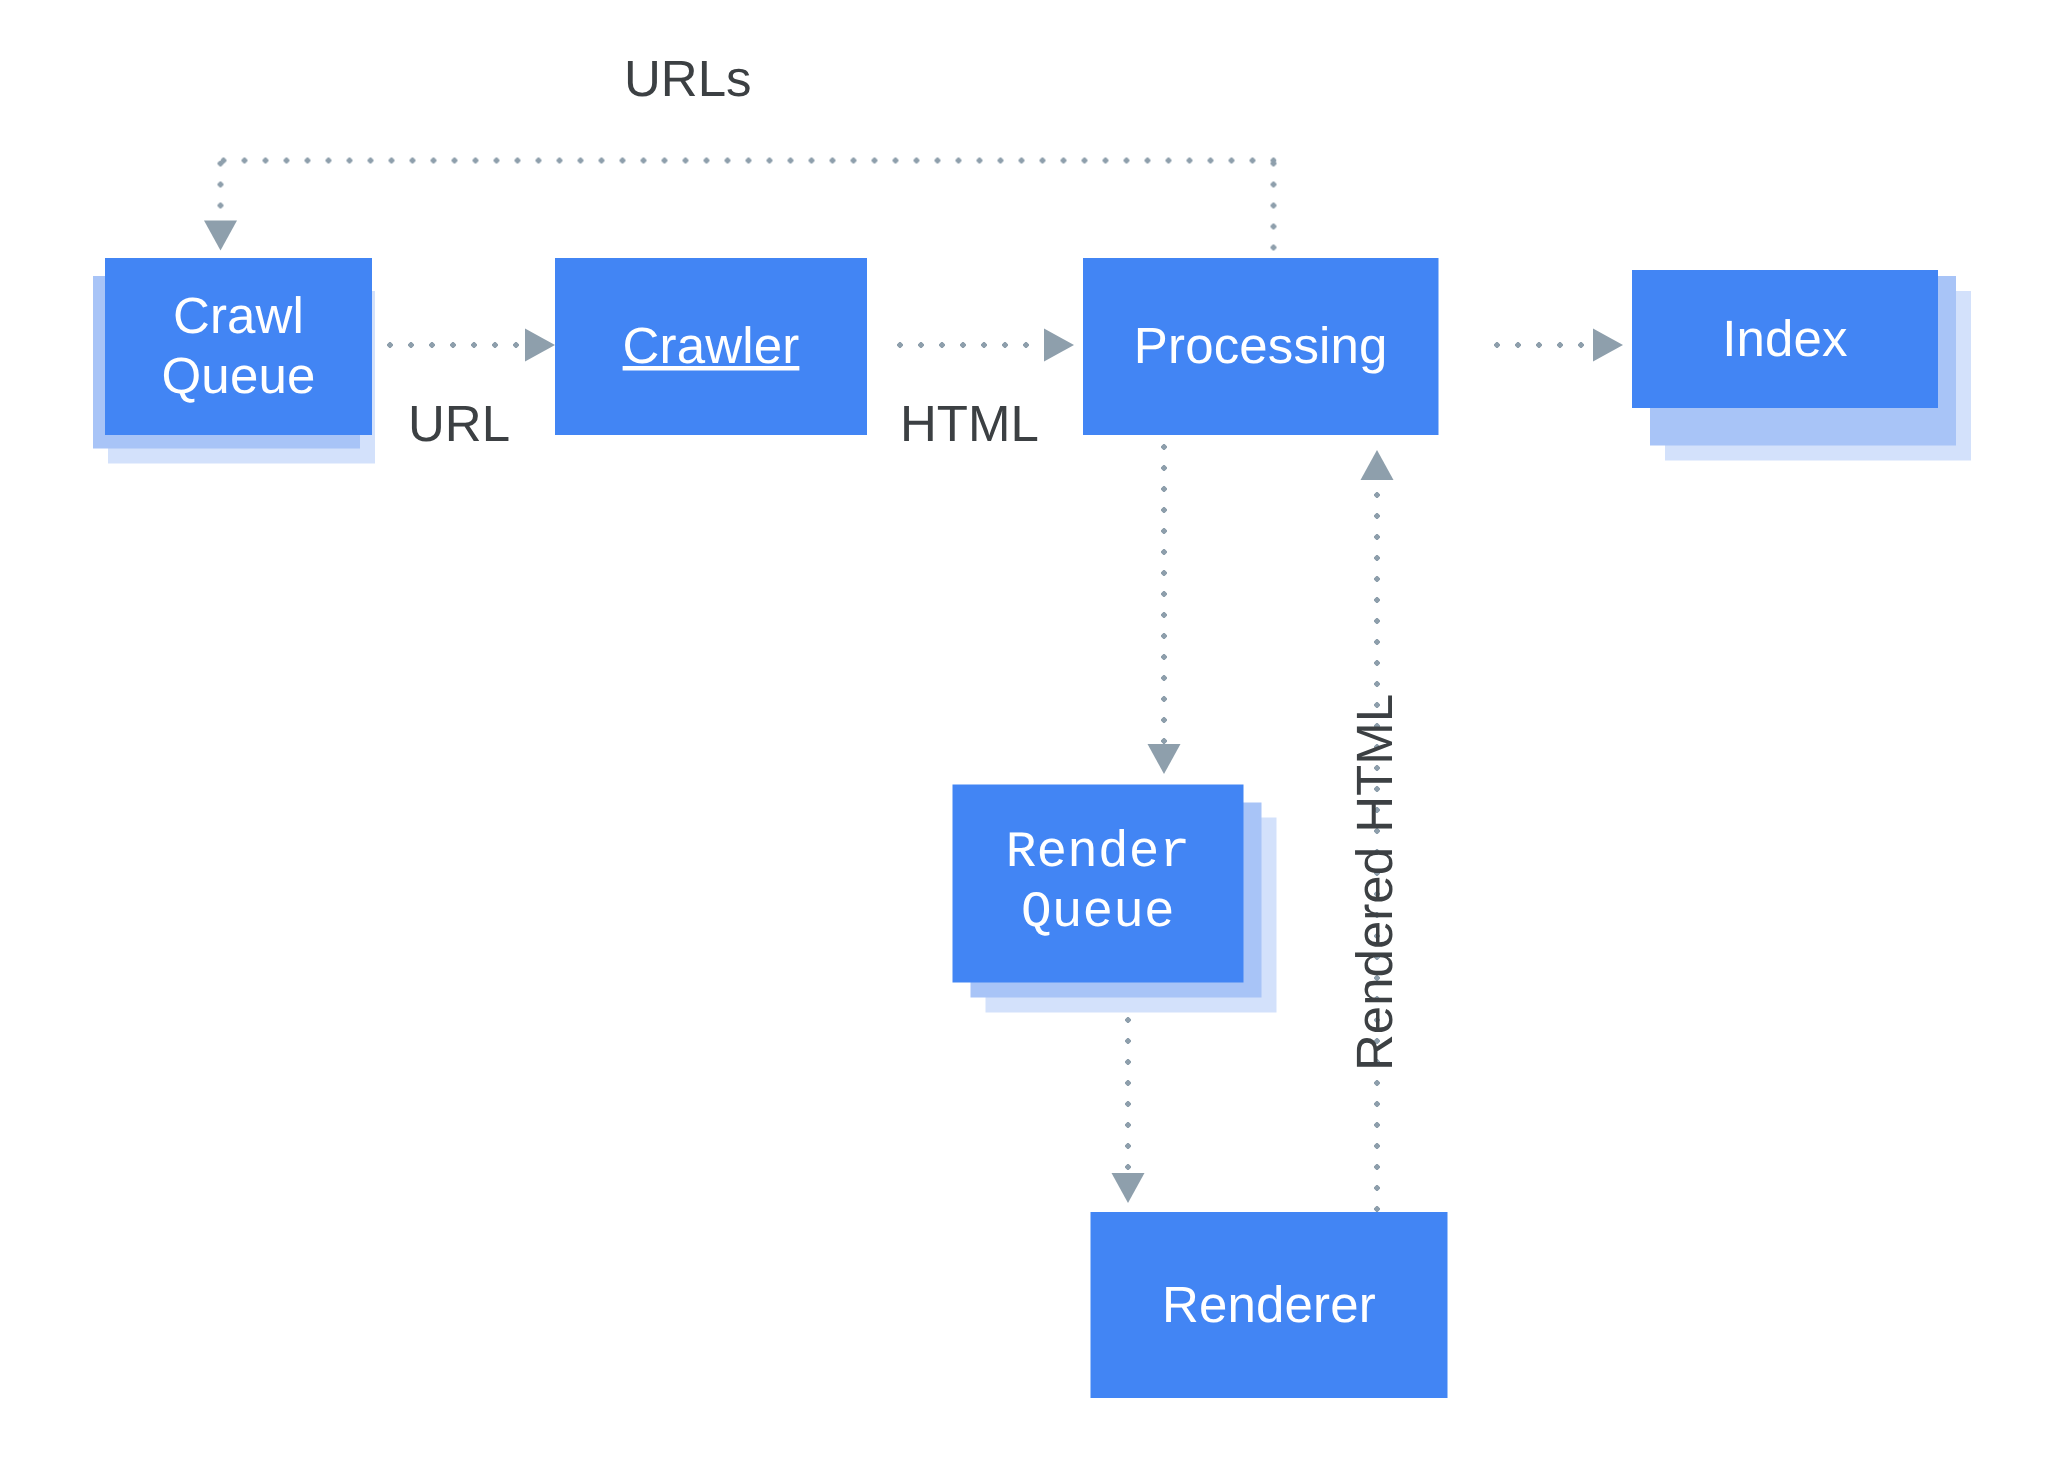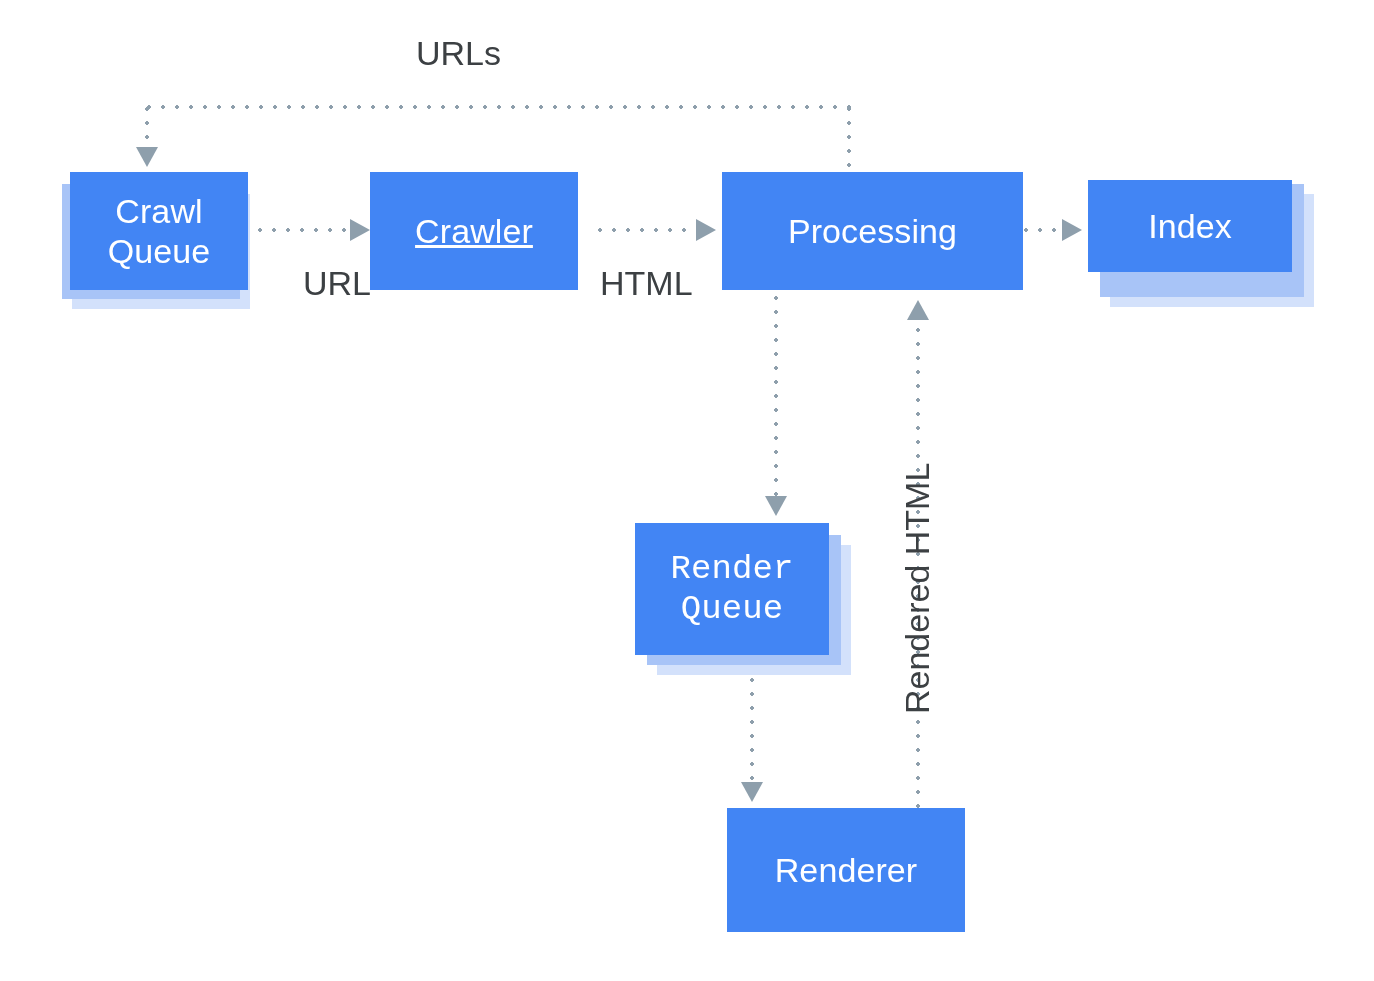--- a/index.html
+++ b/index.html
@@ -104,21 +104,21 @@
 <div id="stage">
 
   <div class="dot-v" style="left:847px; top:107px;  height:68px;"></div>
   <div class="dot-h" style="left:147px; top:105px;  width:704px;"></div>
   <div class="dot-v" style="left:145px; top:107px;  height:42px;"></div>
   <div class="arrow arrow-down" style="left:136px; top:147px;"></div>
   <div class="edge-label" style="left:416px; top:34px;">URLs</div>
 
   <div class="dot-h" style="left:258px; top:228px; width:100px;"></div>
   <div class="arrow arrow-right" style="left:350px; top:219px;"></div>
-  <div class="edge-label" style="left:272px; top:264px;margin-left:31px;">URL</div>
+  <div class="edge-label" style="left:272px; top:264px;">URL</div>
 
   <div class="dot-h" style="left:598px; top:228px; width:104px;"></div>
   <div class="arrow arrow-right" style="left:696px; top:219px;"></div>
   <div class="edge-label" style="left:600px; top:264px;text-align:center;">HTML</div>
 
   <div class="dot-h" style="left:996px; top:228px; width:72px;"></div>
   <div class="arrow arrow-right" style="left:1062px; top:219px;"></div>
 
   <div class="dot-v" style="left:774px; top:296px; height:200px;"></div>
   <div class="arrow arrow-down" style="left:765px; top:496px;"></div>
@@ -130,21 +130,21 @@
   <div class="arrow arrow-up" style="left:907px; top:300px;"></div>
   <div class="edge-label rot" style="left:898px; top:714px;">Rendered HTML</div>
 
   <div class="shadow-far" style="left:72px; top:194px; width:178px; height:115px;"></div>
   <div class="shadow-near" style="left:62px; top:184px; width:178px; height:115px;"></div>
   <div class="node" style="left:50px; top:172px; width:178px; height:118px;margin-left:20px;">Crawl
 Queue</div>
 
   <div class="node" style="left:370px; top:172px; width:208px; height:118px;text-decoration:underline;">Crawler</div>
 
-  <div class="node" style="left:722px; top:172px; width:301px; height:118px;text-align:right;">Processing</div>
+  <div class="node" style="left:722px; top:172px; width:237px; height:118px;text-align:right;">Processing</div>
 
   <div class="shadow-far" style="left:1110px; top:194px; width:204px; height:113px;"></div>
   <div class="shadow-near" style="left:1100px; top:184px; width:204px; height:113px;"></div>
   <div class="node" style="left:1088px; top:180px; width:204px; height:92px;text-align:right;">Index</div>
 
   <div class="shadow-far" style="left:657px; top:545px; width:194px; height:130px;"></div>
   <div class="shadow-near" style="left:647px; top:535px; width:194px; height:130px;"></div>
   <div class="node" style="left:635px; top:523px; width:194px; height:132px;font-family:Liberation Mono, monospace;">Render
 Queue</div>
 

